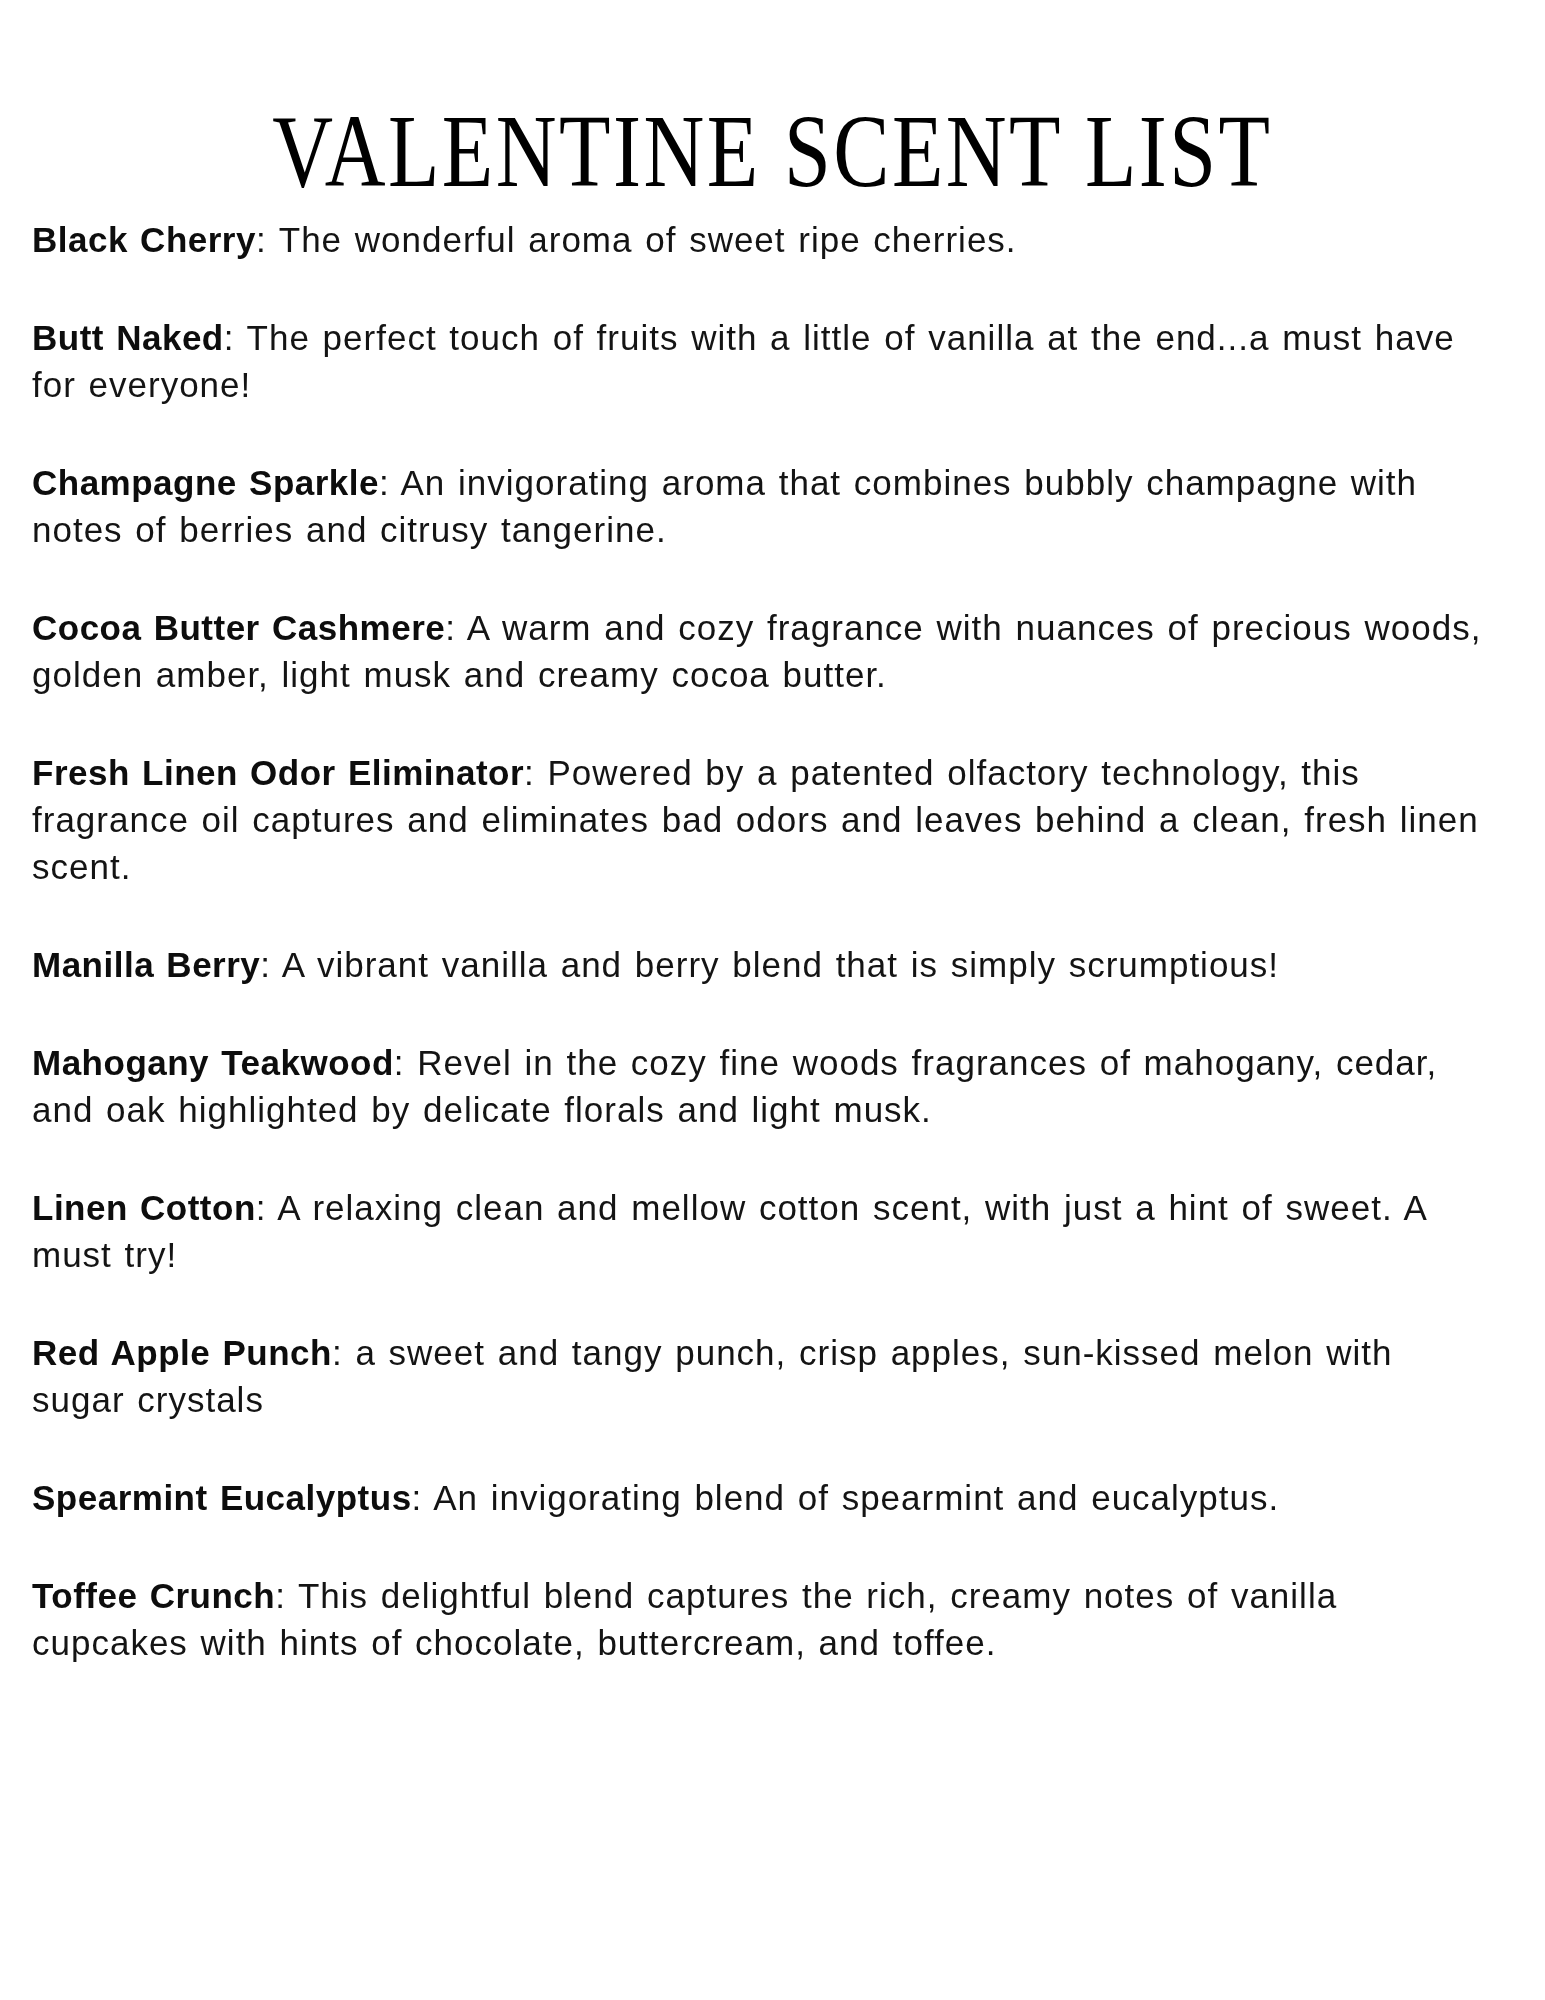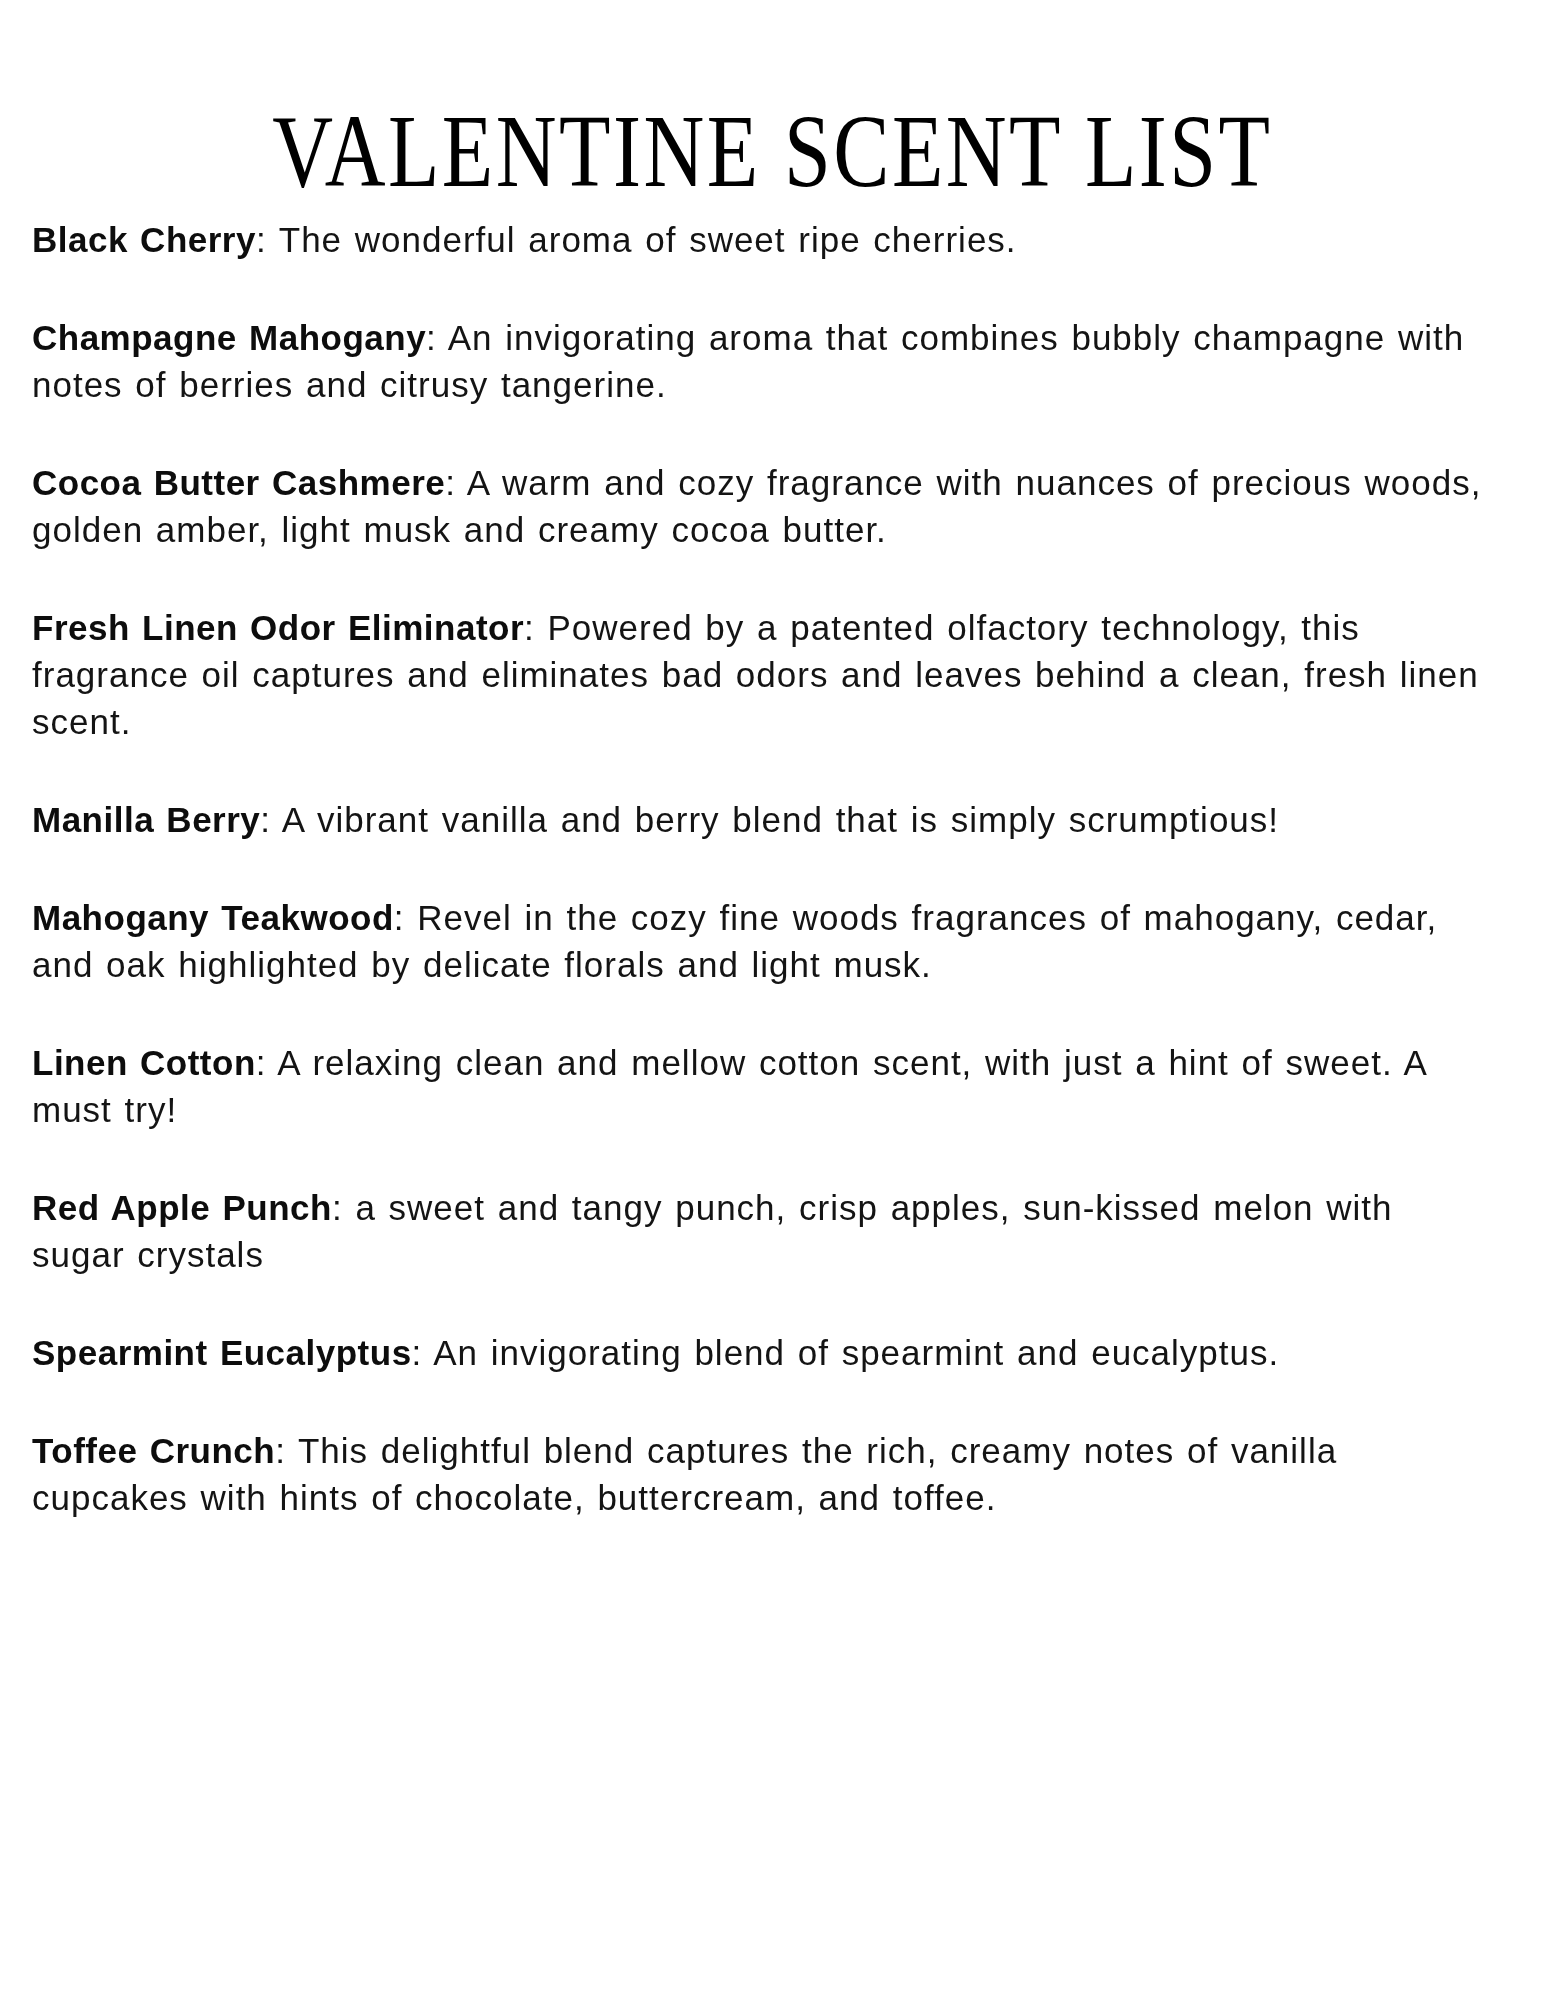--- a/index.html
+++ b/index.html
@@ -64,22 +64,23 @@
 <body>
 
 <div class="page">
 
   <h1 class="title"><span class="title-inner">VALENTINE SCENT LIST</span></h1>
 
   <main class="scent-list">
 
       <p class="scent"><strong class="scent-name">Black Cherry</strong><span class="scent-desc">: The wonderful aroma of sweet ripe cherries.</span></p>
 
+      <p class="scent"><strong class="scent-name">Butt Naked</strong><span class="scent-desc">: The perfect touch of fruits with a little of vanilla at the end...a must have for everyone!</span></p>
 
-      <p class="scent"><strong class="scent-name">Champagne Mahogany</strong><span class="scent-desc">: An invigorating aroma that combines bubbly champagne with notes of berries and citrusy tangerine.</span></p>
+      <p class="scent"><strong class="scent-name">Champagne Sparkle</strong><span class="scent-desc">: An invigorating aroma that combines bubbly champagne with notes of berries and citrusy tangerine.</span></p>
 
       <p class="scent"><strong class="scent-name">Cocoa Butter Cashmere</strong><span class="scent-desc">: A warm and cozy fragrance with nuances of precious woods, golden amber, light musk and creamy cocoa butter.</span></p>
 
       <p class="scent"><strong class="scent-name">Fresh Linen Odor Eliminator</strong><span class="scent-desc">: Powered by a patented olfactory technology, this fragrance oil captures and eliminates bad odors and leaves behind a clean, fresh linen scent.</span></p>
 
       <p class="scent"><strong class="scent-name">Manilla Berry</strong><span class="scent-desc">: A vibrant vanilla and berry blend that is simply scrumptious!</span></p>
 
       <p class="scent"><strong class="scent-name">Mahogany Teakwood</strong><span class="scent-desc">: Revel in the cozy fine woods fragrances of mahogany, cedar, and oak highlighted by delicate florals and light musk.</span></p>
 
       <p class="scent"><strong class="scent-name">Linen Cotton</strong><span class="scent-desc">: A relaxing clean and mellow cotton scent, with just a hint of sweet. A must try!</span></p>

